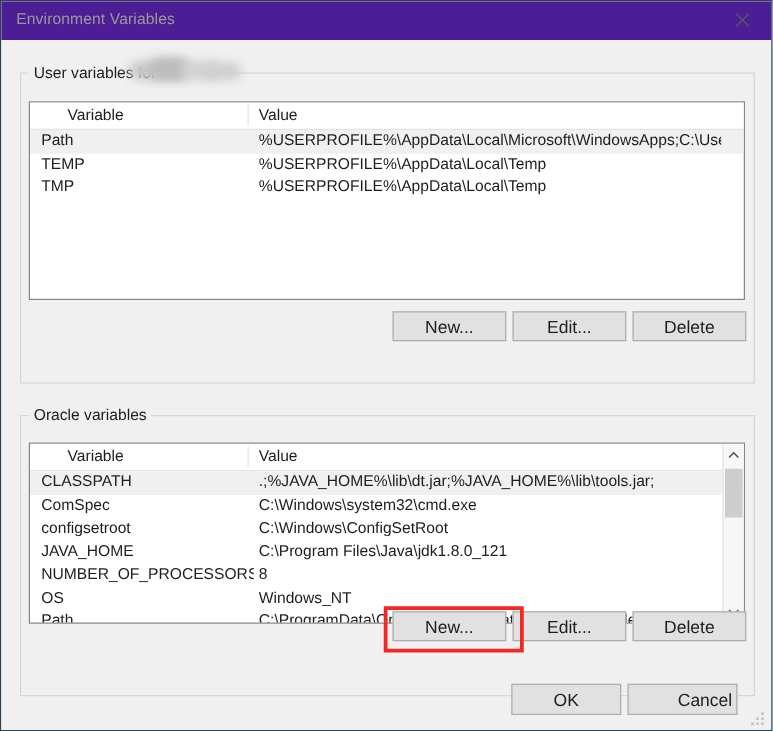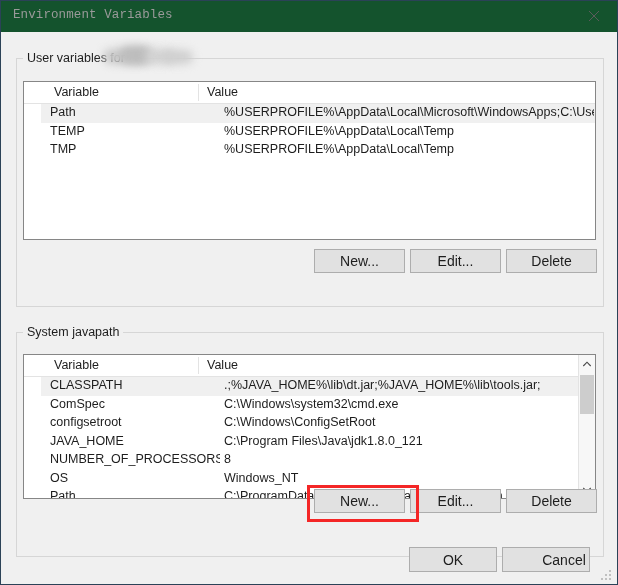--- a/index.html
+++ b/index.html
@@ -26,23 +26,22 @@
     background: #f0f0f0;
     overflow: hidden;
   }
 
   
   #titlebar {
     position: absolute;
     left: 0; top: 0;
     right: 0;
     height: 31px;
-    background: #14532d;
+    background: #4c1d95;
     border-bottom: 1px solid #ffffff;
-    font-family: Liberation Mono, monospace;
   }
   #title-text {
     position: absolute;
     left: 12px;
     top: 7px;
     font-size: 12.5px;
     color: #9a9a9a;
     letter-spacing: 0.1px;
     white-space: nowrap;
   }
@@ -149,21 +148,20 @@
     left: 174px;
     top: 2px;
     width: 1px;
     height: 17px;
     background: #e3e3e3;
   }
 
   .lv-body {
     position: relative;
     overflow: hidden;
-    margin-left: 17px;
   }
   #list-user .lv-body { height: 136px; }
   #list-system .lv-body { height: 122px; }
 
   .lv-row {
     position: relative;
     height: 18.5px;
     white-space: nowrap;
   }
   .lv-row.selected {
@@ -335,21 +333,21 @@
         </div>
 
       </div>
     </div>
 
     <div class="btn" id="btn-user-new">New...</div>
     <div class="btn" id="btn-user-edit">Edit...</div>
     <div class="btn" id="btn-user-delete">Delete</div>
 
     <div class="groupbox" id="group-system"></div>
-    <div class="group-label" id="label-system">System javapath</div>
+    <div class="group-label" id="label-system">Oracle variables</div>
 
     <div class="listview" id="list-system">
       <div class="lv-header">
         <div class="hcell c-var">Variable</div>
         <div class="hdiv"></div>
         <div class="hcell c-val">Value</div>
       </div>
       <div class="lv-body">
 
         <div class="lv-row selected">

